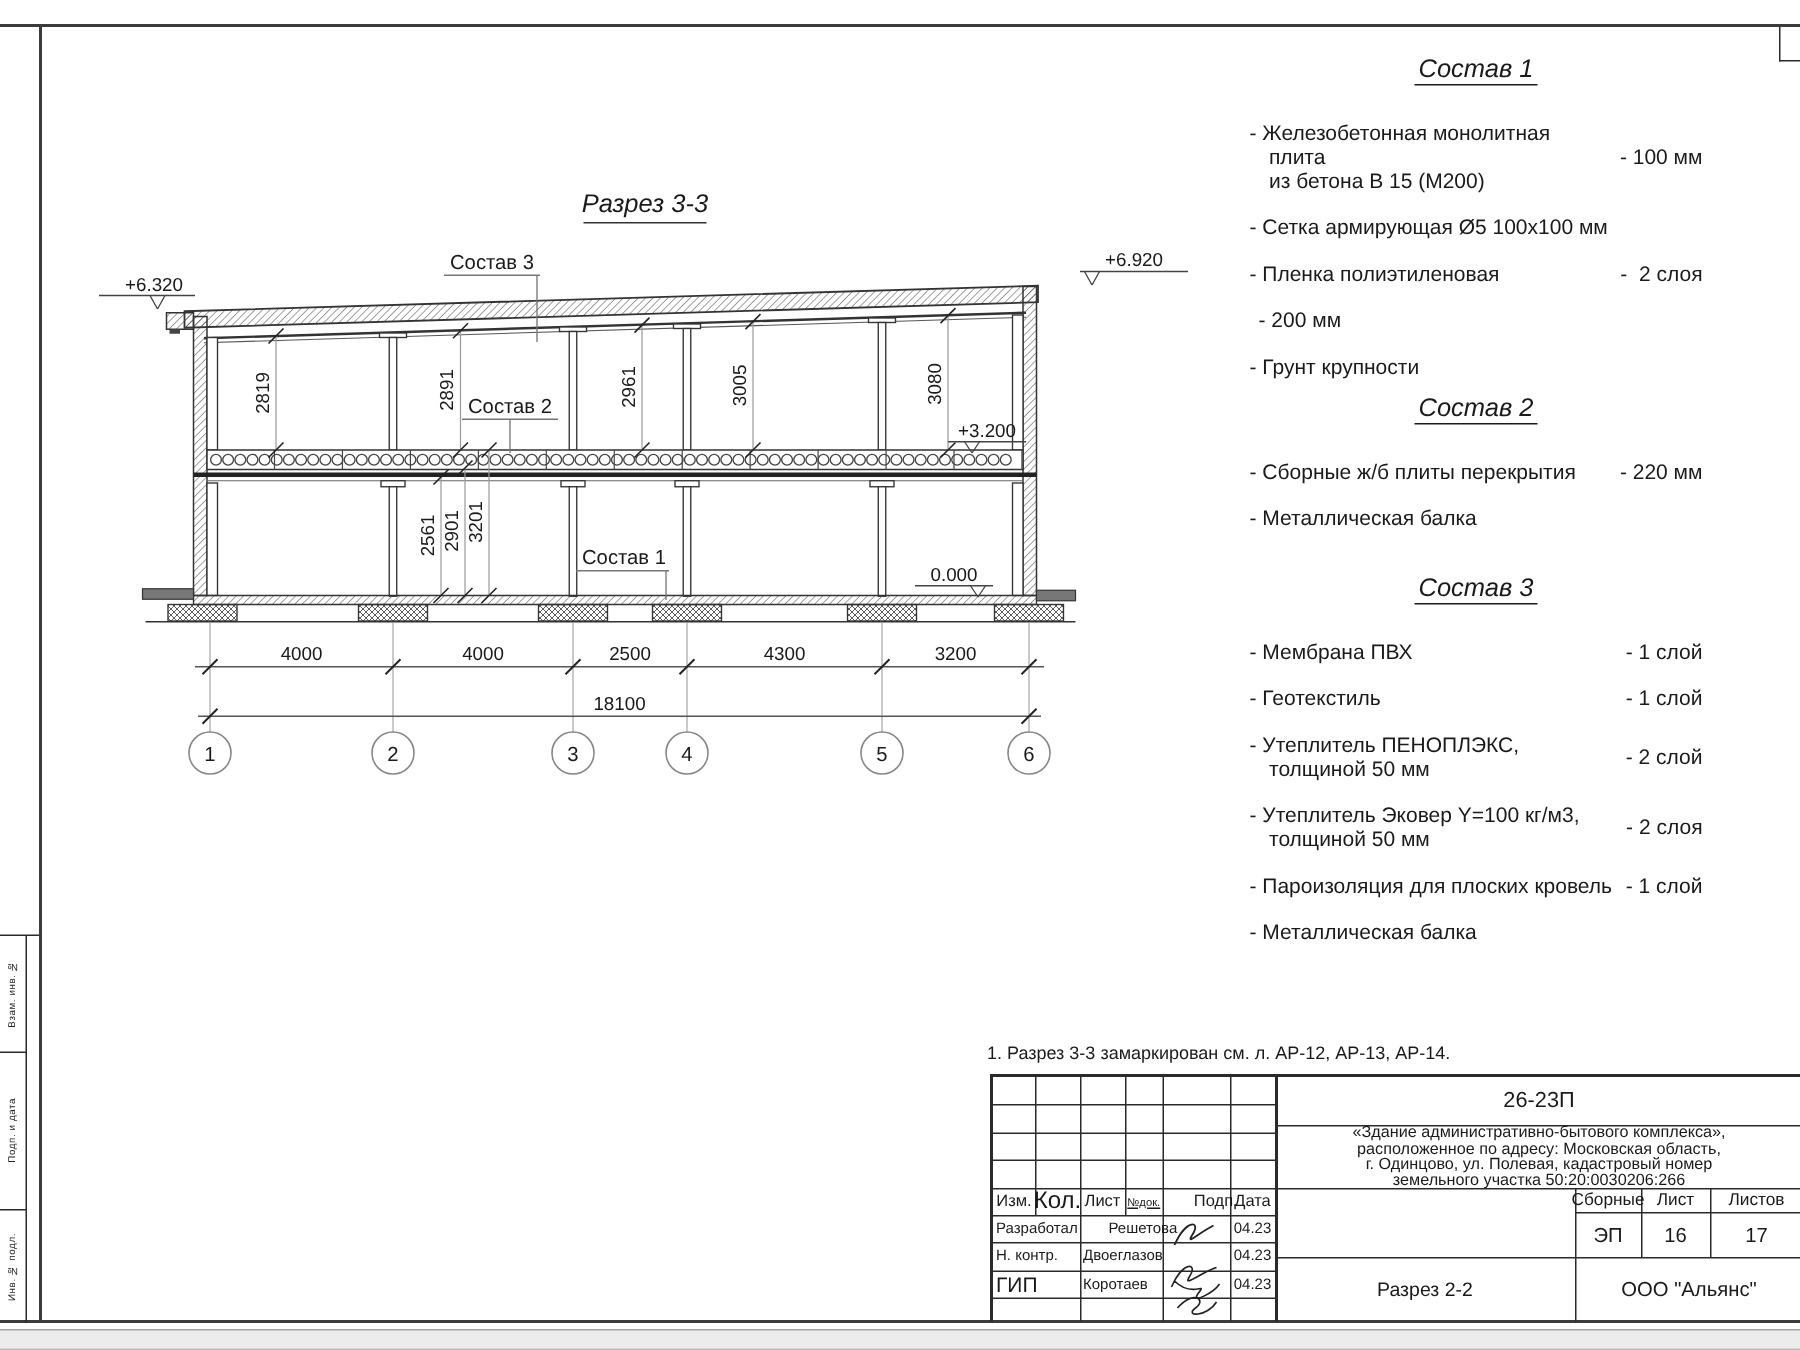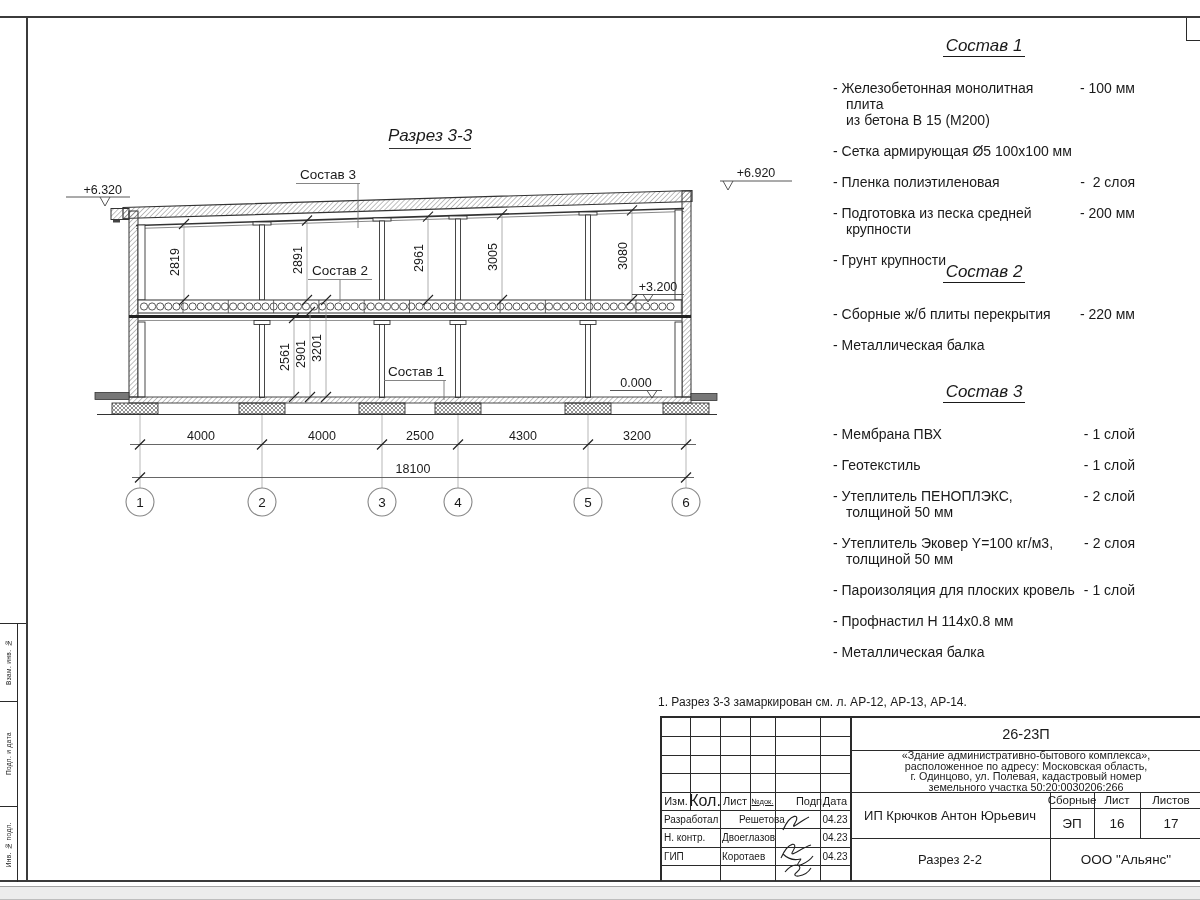--- a/index.html
+++ b/index.html
@@ -4,21 +4,21 @@
 <style>
   html,body{margin:0;padding:0;background:#fff;}
   body{width:1200px;height:900px;overflow:hidden;font-family:"Liberation Sans",sans-serif;color:#1a1a1a;position:relative;}
   .abs{position:absolute;}
   
   .fline{position:absolute;background:#3b3b3b;}
   
   .comp{position:absolute;left:833px;width:302px;}
   .comp-title{font-style:italic;font-size:17px;text-align:center;margin:0 0 24px 0;}
   .comp-title span{border-bottom:1.2px solid #1a1a1a;padding:0 3px 1px 3px;}
-  .item{display:flex;justify-content:space-between;align-items:flex-start;margin-bottom:15px;font-size:14px;line-height:16px;}
+  .item{display:flex;justify-content:space-between;align-items:center;margin-bottom:15px;font-size:14px;line-height:16px;}
   .iname{white-space:pre-line;padding-left:13px;text-indent:-13px;}
   .ival{white-space:pre;flex-shrink:0;padding-left:6px;}
   
   .note{position:absolute;left:658px;top:695px;font-size:12px;}
   
   .tb{position:absolute;left:660px;top:716px;width:540px;height:165px;border-top:2px solid #2a2a2a;border-left:2px solid #2a2a2a;box-sizing:border-box;}
   .tb .hl{position:absolute;height:1px;background:#2a2a2a;}
   .tb .vl{position:absolute;width:1px;background:#2a2a2a;}
   .tb .c{position:absolute;display:flex;align-items:center;justify-content:center;text-align:center;}
   .tb .cl{justify-content:flex-start;text-align:left;}
@@ -338,22 +338,20 @@
     </div>
   <div class="item">
       <div class="iname">- Сетка армирующая Ø5 100x100 мм</div>
       <div class="ival"></div>
     </div>
   <div class="item">
       <div class="iname">- Пленка полиэтиленовая</div>
       <div class="ival">-  2 слоя</div>
     </div>
   <div class="item">
-      <div class="iname">- Подготовка из песка средней
-крупности</div>
       <div class="ival">- 200 мм</div>
     </div>
   <div class="item">
       <div class="iname">- Грунт крупности</div>
       <div class="ival"></div>
     </div>
 </div>
 
 <div class="comp" style="top:262px;">
   <div class="comp-title"><span>Состав 2</span></div>
@@ -383,24 +381,20 @@
       <div class="ival">- 2 слой</div>
     </div>
   <div class="item">
       <div class="iname">- Утеплитель Эковер Y=100 кг/м3,
 толщиной 50 мм</div>
       <div class="ival">- 2 слоя</div>
     </div>
   <div class="item">
       <div class="iname">- Пароизоляция для плоских кровель</div>
       <div class="ival">- 1 слой</div>
-    </div>
-  <div class="item">
-      <div class="iname">- Профнастил Н 114x0.8 мм</div>
-      <div class="ival"></div>
     </div>
   <div class="item">
       <div class="iname">- Металлическая балка</div>
       <div class="ival"></div>
     </div>
 </div>
 
 <div class="note">1. Разрез 3-3 замаркирован см. л. АР-12, АР-13, АР-14.</div>
 
 <div class="tb">
@@ -433,36 +427,35 @@
   <div class="c" style="left:88px;top:74px;width:25px;height:18px;font-size:7.5px;text-decoration:underline;">№док.</div>
   <div class="c" style="left:126px;top:74px;width:45px;height:18px;font-size:11px;">Подп.</div>
   <div class="c" style="left:158px;top:74px;width:30px;height:18px;font-size:11px;">Дата</div>
 
   <div class="c cl" style="left:2px;top:92px;width:55px;height:18px;font-size:10px;">Разработал</div>
   <div class="c cl" style="left:60px;top:92px;width:48px;height:18px;font-size:10px;padding-left:17px;">Решетова</div>
   <div class="c" style="left:158px;top:92px;width:30px;height:18px;font-size:10px;">04.23</div>
   <div class="c cl" style="left:2px;top:110px;width:55px;height:19px;font-size:10px;">Н. контр.</div>
   <div class="c cl" style="left:60px;top:110px;width:52px;height:19px;font-size:10px;">Двоеглазов</div>
   <div class="c" style="left:158px;top:110px;width:30px;height:19px;font-size:10px;">04.23</div>
-  <div class="c cl" style="left:2px;top:129px;width:55px;height:18px;font-size:10px;">ГИП</div>
+  <div class="c cl" style="left:2px;top:129px;width:55px;height:18px;font-size:14px;">ГИП</div>
   <div class="c cl" style="left:60px;top:129px;width:52px;height:18px;font-size:10px;">Коротаев</div>
   <div class="c" style="left:158px;top:129px;width:30px;height:18px;font-size:10px;">04.23</div>
 
   <svg width="45" height="71" viewBox="0 0 45 71" style="position:absolute;left:113px;top:92px;">
     <path d="M8,20 C16,2 26,4 20,13 C15,21 24,12 34,7" stroke="#222" stroke-width="1.2" fill="none"></path>
     <path d="M6,48 C14,30 24,32 18,41 C13,49 26,38 36,35 M8,44 C20,56 30,44 24,52 C18,60 34,52 38,46" stroke="#222" stroke-width="1.1" fill="none"></path>
     <path d="M10,62 C20,50 30,56 22,62 C14,68 30,68 36,58" stroke="#222" stroke-width="1.1" fill="none"></path>
   </svg>
 
   <div class="c" style="left:188px;top:0;width:352px;height:32px;font-size:14.5px;">26-23П</div>
   <div class="c" style="left:188px;top:32px;width:352px;height:42px;font-size:10.8px;line-height:10.5px;white-space:pre-line;">«Здание административно-бытового комплекса»,
 расположенное по адресу: Московская область,
 г. Одинцово, ул. Полевая, кадастровый номер
 земельного участка 50:20:0030206:266</div>
-  <div class="c" style="left:188px;top:74px;width:200px;height:46px;font-size:13px;">ИП Крючков Антон Юрьевич</div>
   <div class="c" style="left:188px;top:120px;width:200px;height:43px;font-size:13px;">Разрез 2-2</div>
   <div class="c" style="left:388px;top:74px;width:44px;height:16px;font-size:11.5px;">Сборные</div>
   <div class="c" style="left:432px;top:74px;width:46px;height:16px;font-size:11.5px;">Лист</div>
   <div class="c" style="left:478px;top:74px;width:62px;height:16px;font-size:11.5px;">Листов</div>
   <div class="c" style="left:388px;top:90px;width:44px;height:30px;font-size:13.5px;">ЭП</div>
   <div class="c" style="left:432px;top:90px;width:46px;height:30px;font-size:13.5px;">16</div>
   <div class="c" style="left:478px;top:90px;width:62px;height:30px;font-size:13.5px;">17</div>
   <div class="c" style="left:388px;top:120px;width:152px;height:43px;font-size:13.5px;">ООО "Альянс"</div>
 </div>
 

